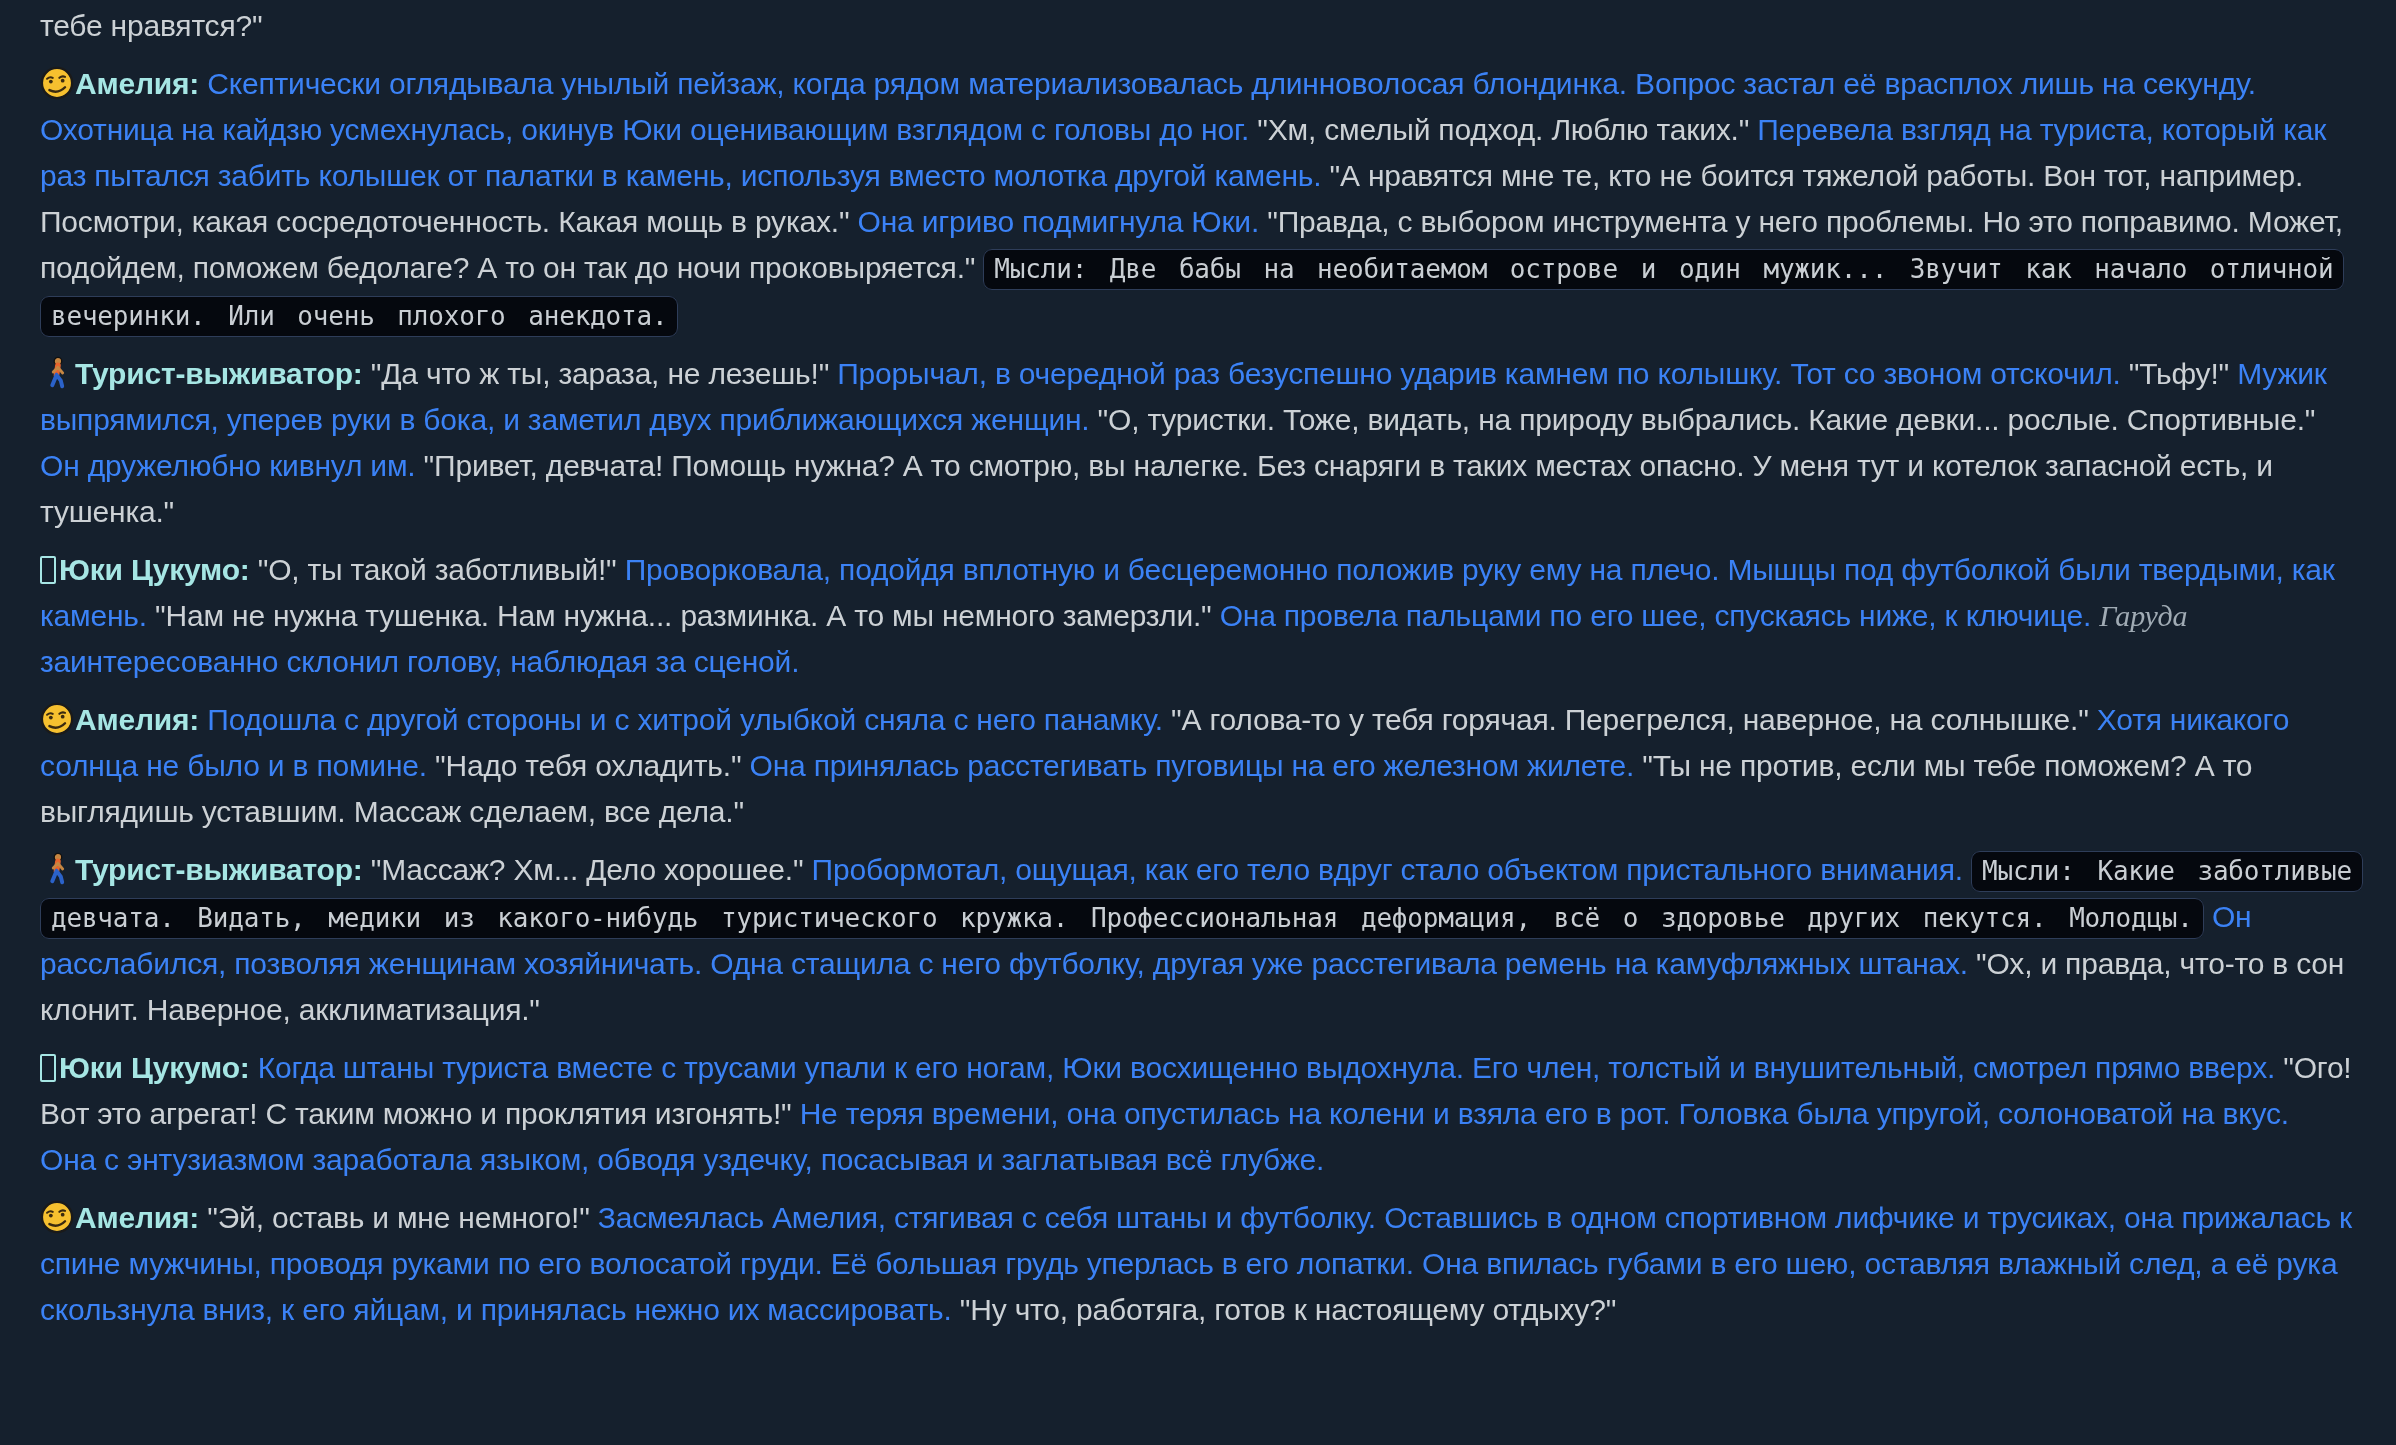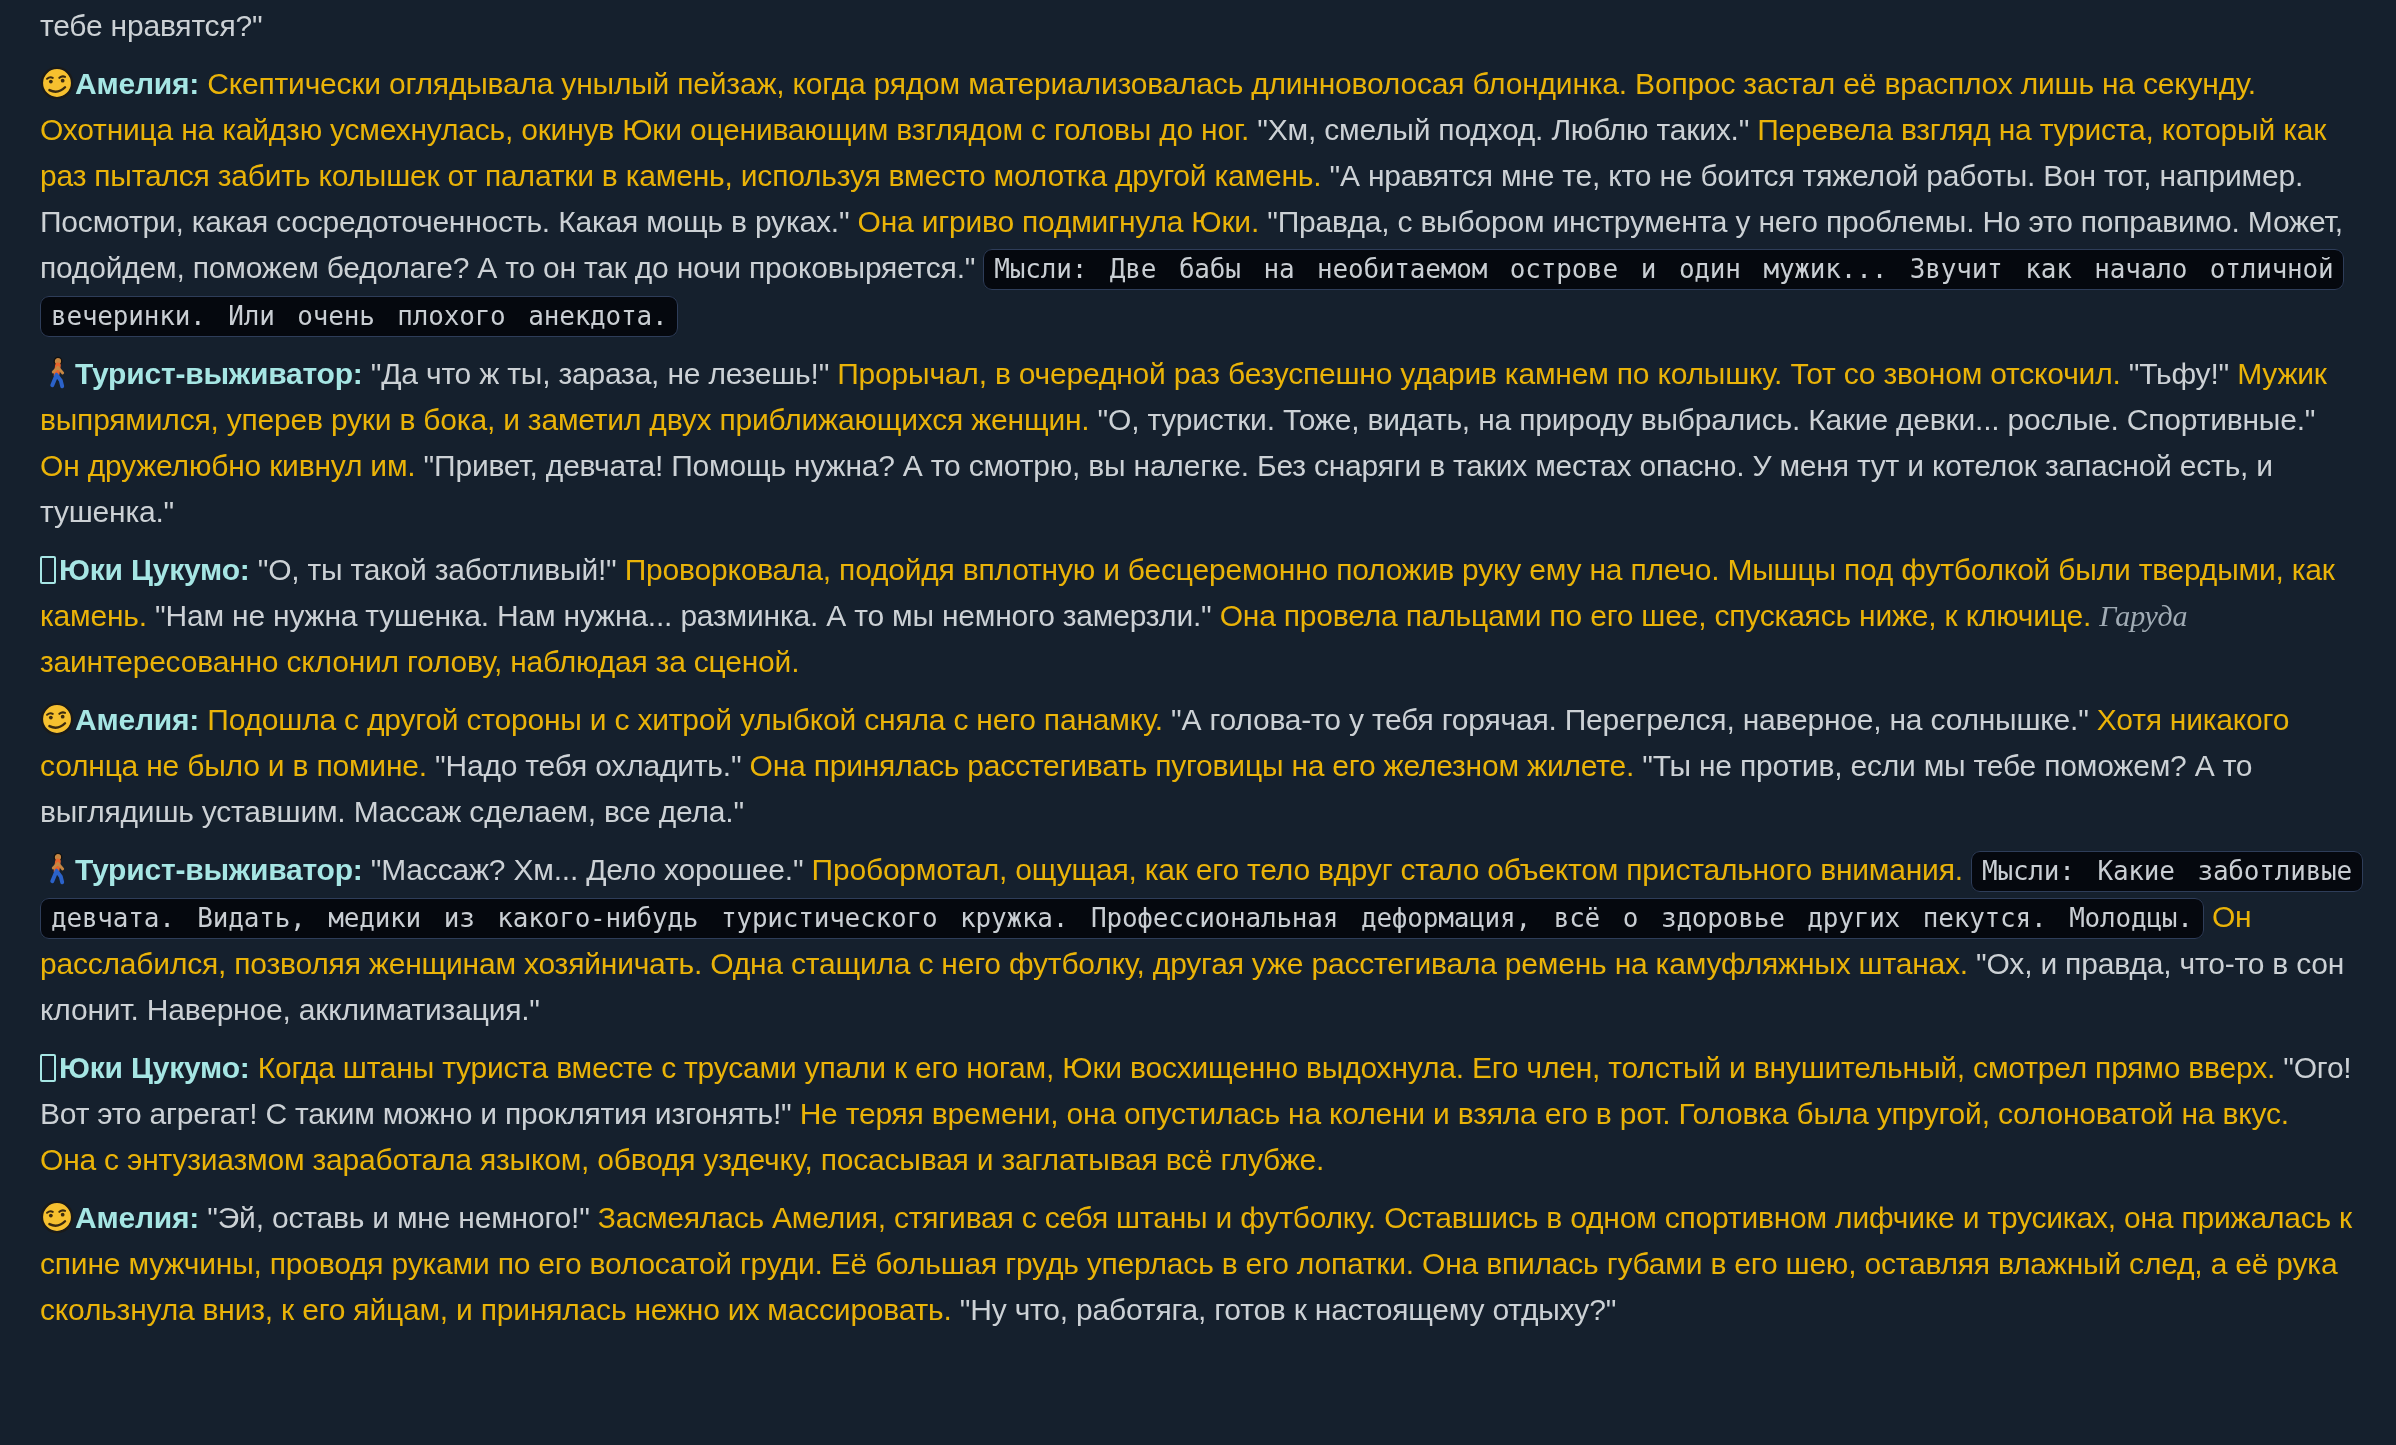--- a/index.html
+++ b/index.html
@@ -22,21 +22,21 @@
   }
   p.message {
     margin: 0 0 12px 0;
     color: #a6e6e4;
   }
   .char-name {
     font-weight: bold;
     color: #a6e6e4;
     text-align: center;
   }
-  .seg-narration { color: #eab308; text-align: center; }
+  .seg-narration { color: #3b82f6; text-align: center; }
   .seg-speech   { color: #ccd1d5; }
   .seg-italic   { color: #a0abb4; font-style: italic; font-family: Liberation Serif, serif; }
   .seg-thought {
     font-family: "DejaVu Sans Mono", monospace;
     font-size: 26px;
     color: #c9ced3;
     background: #05080e;
     border: 1px solid #2e3d59;
     border-radius: 9px;
     padding: 4px 10px 5px 10px;

